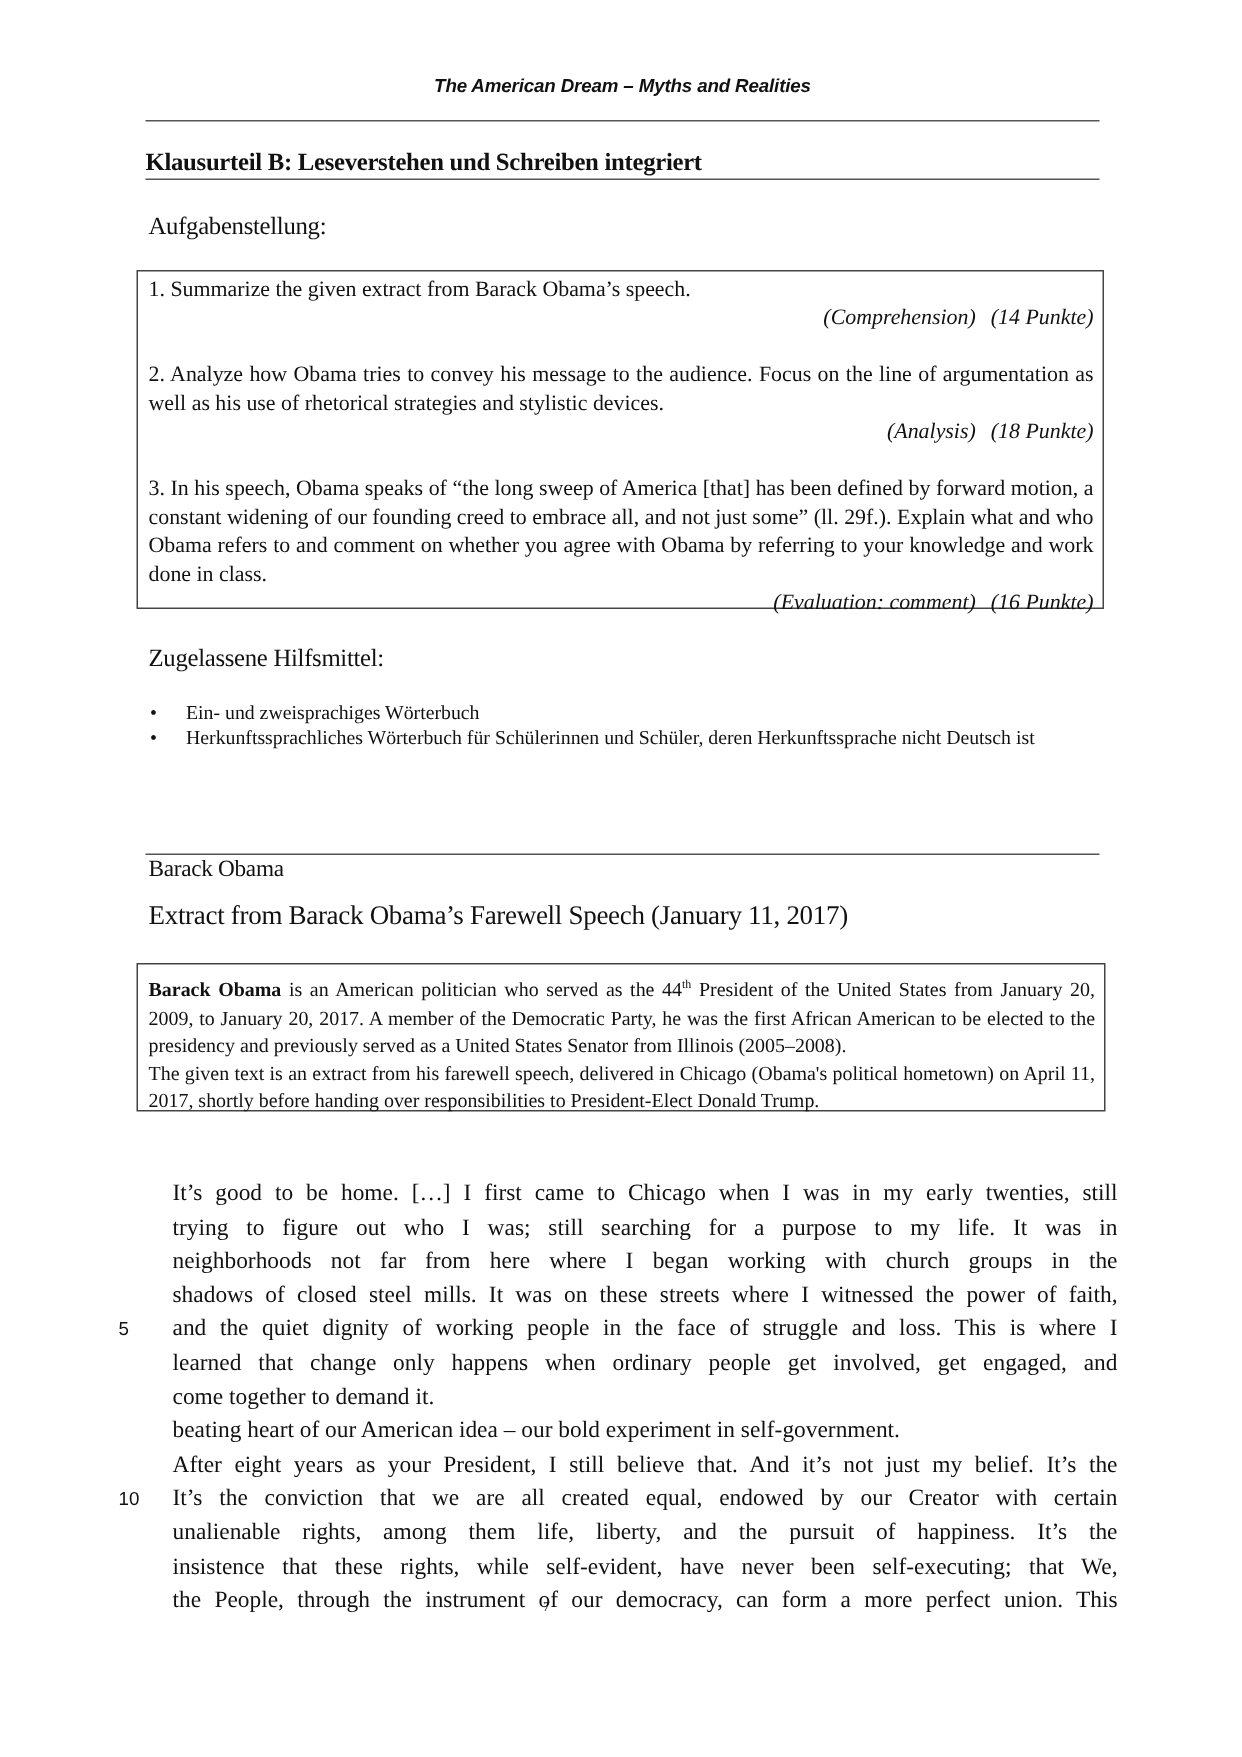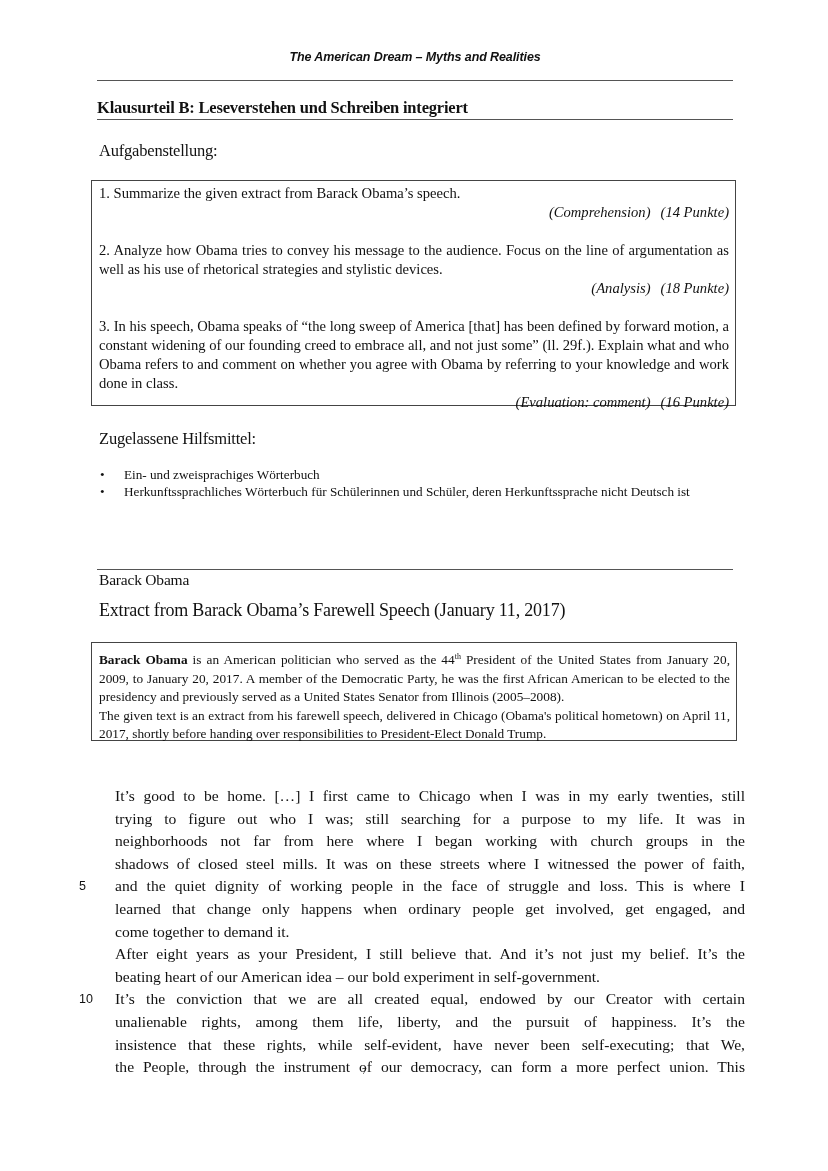--- a/index.html
+++ b/index.html
@@ -155,27 +155,27 @@
       <span class="line-inner">and the quiet dignity of working people in the face of struggle and loss. This is where I</span>
     </div>
     <div class="line">
       <span class="lineno"></span>
       <span class="line-inner">learned that change only happens when ordinary people get involved, get engaged, and</span>
     </div>
     <div class="line last">
       <span class="lineno"></span>
       <span class="line-inner">come together to demand it.</span>
     </div>
+    <div class="line last">
+      <span class="lineno"></span>
+      <span class="line-inner">beating heart of our American idea – our bold experiment in self-government.</span>
+    </div>
     <div class="line">
       <span class="lineno"></span>
       <span class="line-inner">After eight years as your President, I still believe that. And it’s not just my belief. It’s the</span>
-    </div>
-    <div class="line last">
-      <span class="lineno"></span>
-      <span class="line-inner">beating heart of our American idea – our bold experiment in self-government.</span>
     </div>
     <div class="line">
       <span class="lineno">10</span>
       <span class="line-inner">It’s the conviction that we are all created equal, endowed by our Creator with certain</span>
     </div>
     <div class="line">
       <span class="lineno"></span>
       <span class="line-inner">unalienable rights, among them life, liberty, and the pursuit of happiness. It’s the</span>
     </div>
     <div class="line">

